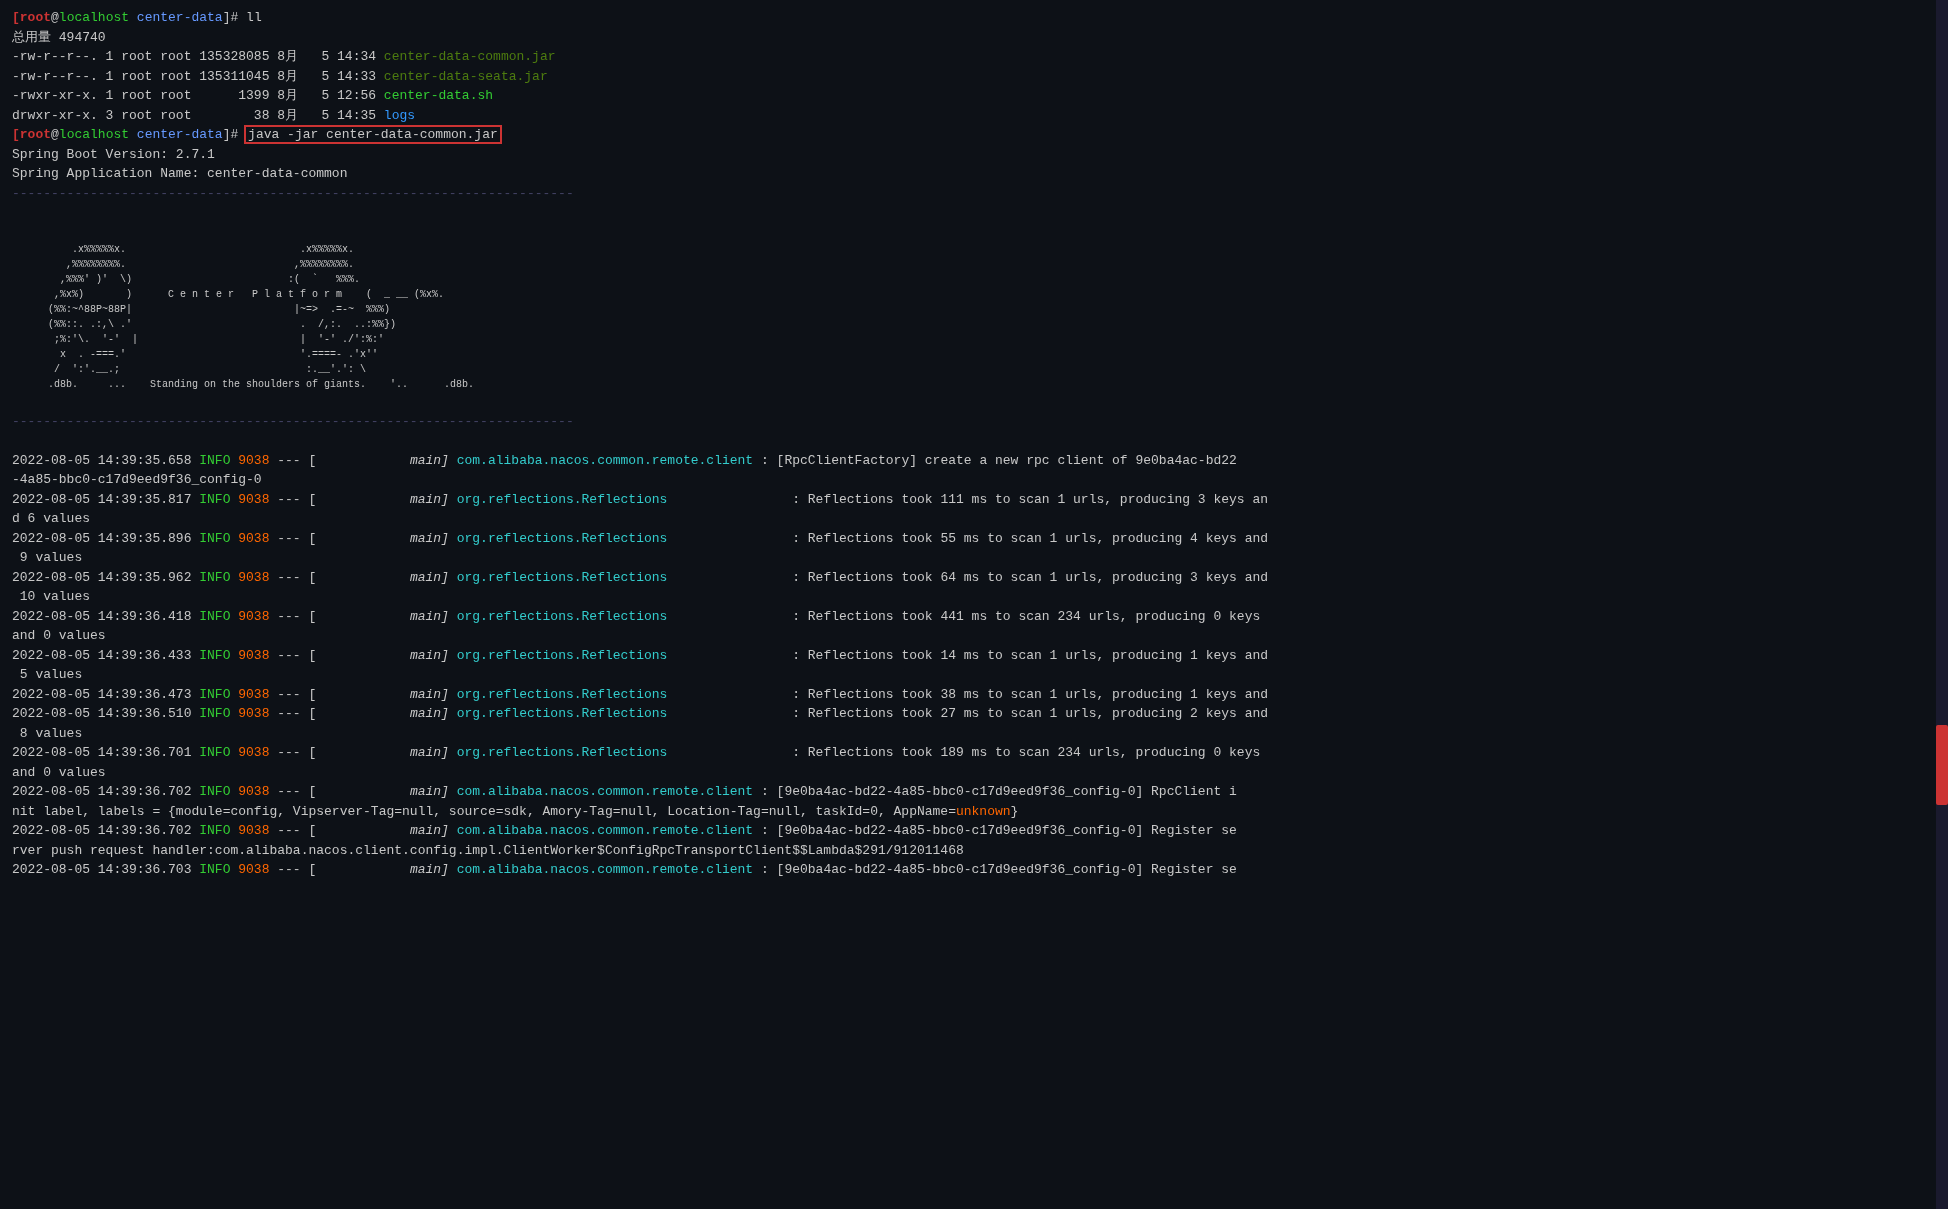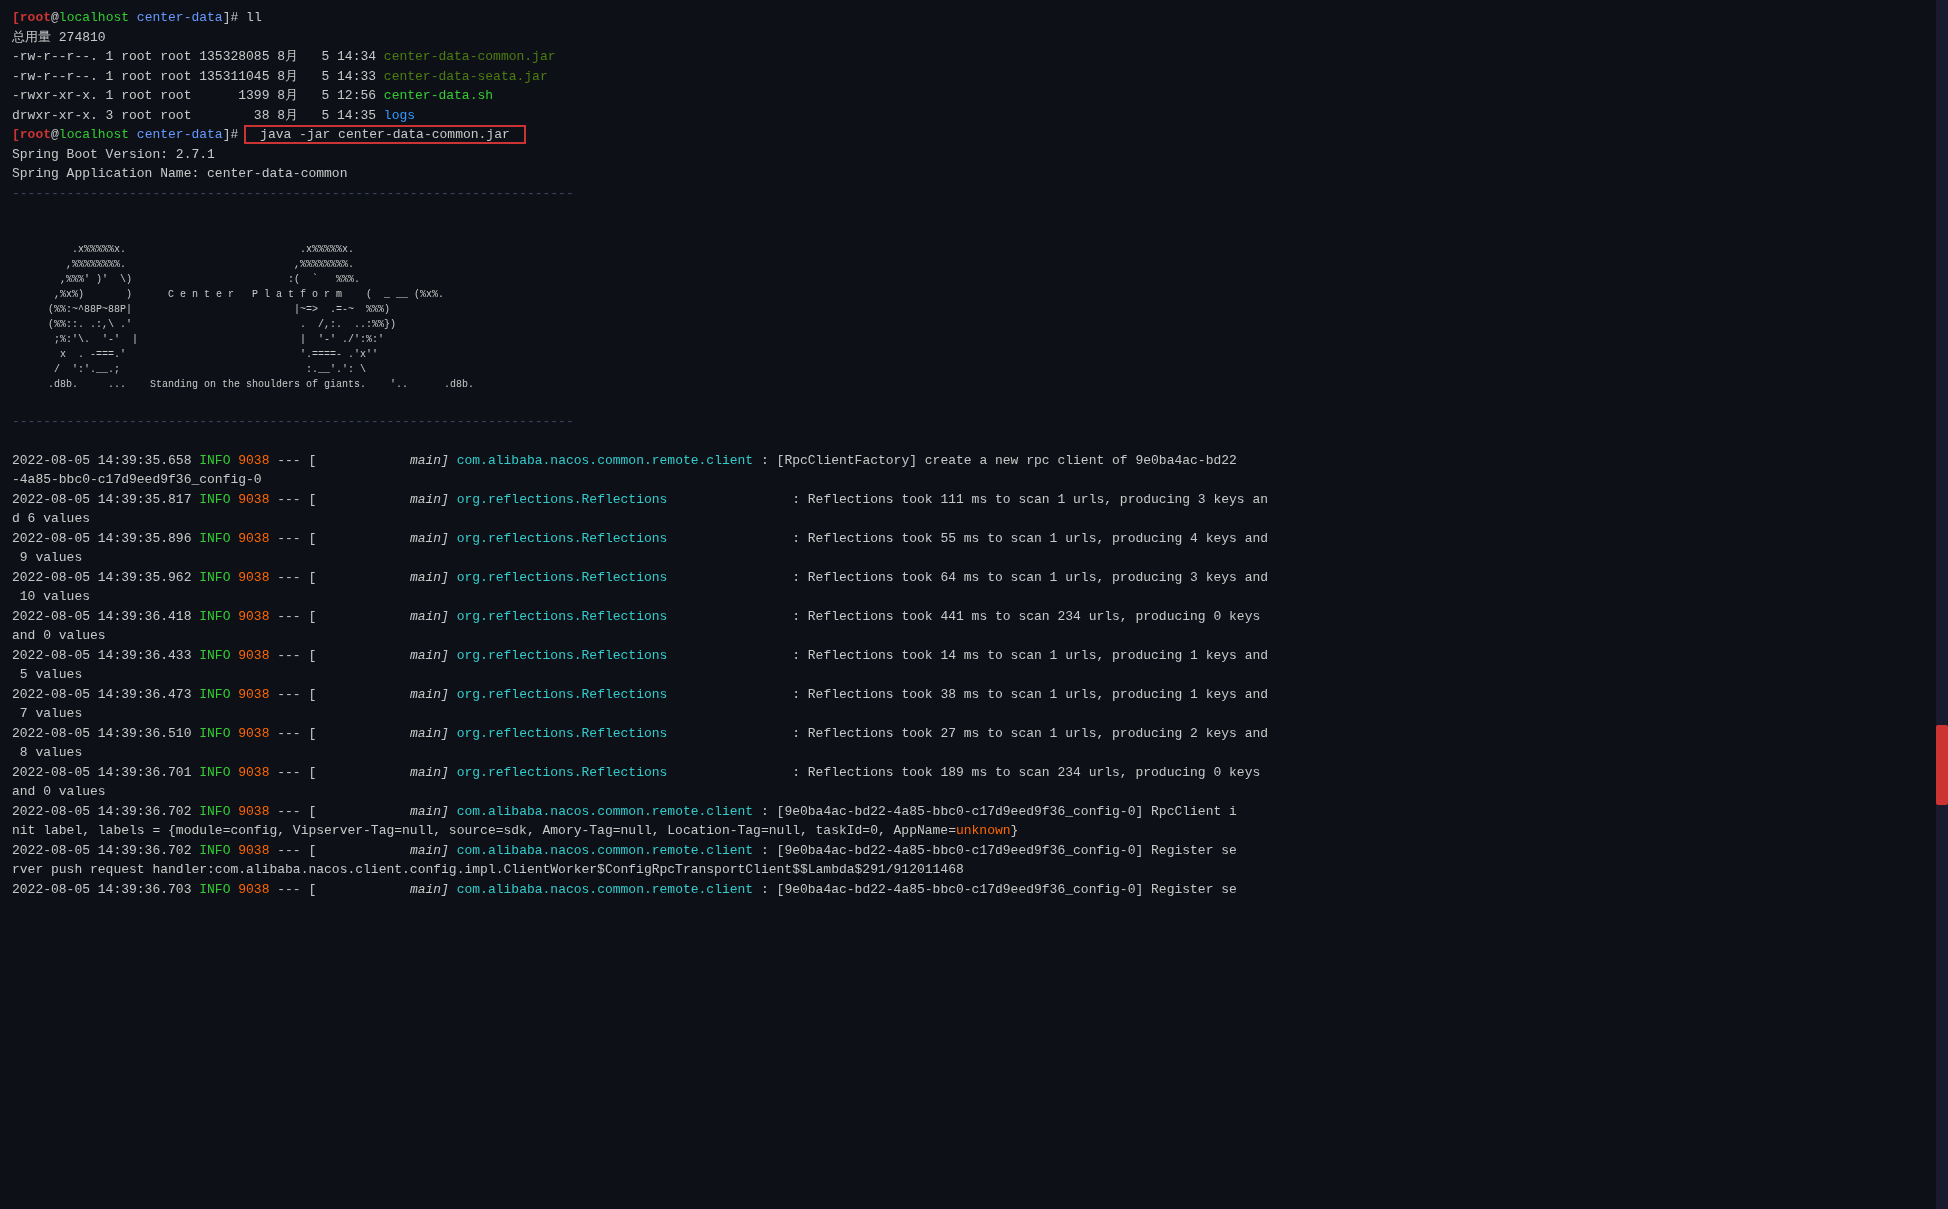--- a/index.html
+++ b/index.html
@@ -53,31 +53,31 @@
       right: 0;
       top: 60%;
       width: 12px;
       height: 80px;
       background: #cc3333;
       border-radius: 2px;
     }
     .inline-highlight {
       display: inline;
       outline: 2px solid #cc3333;
-      padding: 0 14px;
+      padding: 0 2px;
     }
   </style>
 </head>
 <body>
 
 <div class="terminal">
 
   <div class="line"><span class="prompt-root">[root</span><span class="color-white">@</span><span class="color-green">localhost</span><span class="color-white"> </span><span class="color-blue">center-data</span><span class="color-white">]# </span><span class="cmd-text">ll</span></div>
 
-  <div class="line"><span>总用量 274810</span></div>
+  <div class="line"><span>总用量 494740</span></div>
 
   <div class="line"><span class="color-white">-rw-r--r--. 1 root root 135328085 8月   5 14:34 </span><span class="file-jar">center-data-common.jar</span></div>
   <div class="line"><span class="color-white">-rw-r--r--. 1 root root 135311045 8月   5 14:33 </span><span class="file-jar">center-data-seata.jar</span></div>
   <div class="line"><span class="color-white">-rwxr-xr-x. 1 root root      1399 8月   5 12:56 </span><span class="file-sh">center-data.sh</span></div>
   <div class="line"><span class="color-white">drwxr-xr-x. 3 root root        38 8月   5 14:35 </span><span class="file-dir">logs</span></div>
 
   <div class="line"><span class="prompt-root">[root</span><span class="color-white">@</span><span class="color-green">localhost</span><span class="color-white"> </span><span class="color-blue">center-data</span><span class="color-white">]# </span><span class="inline-highlight">java -jar center-data-common.jar</span></div>
 
   <div class="line"><span class="color-white">Spring Boot Version: 2.7.1</span></div>
   <div class="line"><span class="color-white">Spring Application Name: center-data-common</span></div>
@@ -113,21 +113,20 @@
   <div class="line"><span class="info-time">2022-08-05 14:39:35.962 </span><span class="info-level">INFO </span><span class="info-port">9038</span><span class="color-white"> --- [</span><span class="info-thread">            main] </span><span class="info-class-reflections">org.reflections.Reflections</span><span class="color-white">                : Reflections took 64 ms to scan 1 urls, producing 3 keys and</span></div>
   <div class="line"><span class="color-white"> 10 values</span></div>
 
   <div class="line"><span class="info-time">2022-08-05 14:39:36.418 </span><span class="info-level">INFO </span><span class="info-port">9038</span><span class="color-white"> --- [</span><span class="info-thread">            main] </span><span class="info-class-reflections">org.reflections.Reflections</span><span class="color-white">                : Reflections took 441 ms to scan 234 urls, producing 0 keys</span></div>
   <div class="line"><span class="color-white">and 0 values</span></div>
 
   <div class="line"><span class="info-time">2022-08-05 14:39:36.433 </span><span class="info-level">INFO </span><span class="info-port">9038</span><span class="color-white"> --- [</span><span class="info-thread">            main] </span><span class="info-class-reflections">org.reflections.Reflections</span><span class="color-white">                : Reflections took 14 ms to scan 1 urls, producing 1 keys and</span></div>
   <div class="line"><span class="color-white"> 5 values</span></div>
 
   <div class="line"><span class="info-time">2022-08-05 14:39:36.473 </span><span class="info-level">INFO </span><span class="info-port">9038</span><span class="color-white"> --- [</span><span class="info-thread">            main] </span><span class="info-class-reflections">org.reflections.Reflections</span><span class="color-white">                : Reflections took 38 ms to scan 1 urls, producing 1 keys and</span></div>
-  <div class="line"><span class="color-white"> 7 values</span></div>
 
   <div class="line"><span class="info-time">2022-08-05 14:39:36.510 </span><span class="info-level">INFO </span><span class="info-port">9038</span><span class="color-white"> --- [</span><span class="info-thread">            main] </span><span class="info-class-reflections">org.reflections.Reflections</span><span class="color-white">                : Reflections took 27 ms to scan 1 urls, producing 2 keys and</span></div>
   <div class="line"><span class="color-white"> 8 values</span></div>
 
   <div class="line"><span class="info-time">2022-08-05 14:39:36.701 </span><span class="info-level">INFO </span><span class="info-port">9038</span><span class="color-white"> --- [</span><span class="info-thread">            main] </span><span class="info-class-reflections">org.reflections.Reflections</span><span class="color-white">                : Reflections took 189 ms to scan 234 urls, producing 0 keys</span></div>
   <div class="line"><span class="color-white">and 0 values</span></div>
 
   <div class="line"><span class="info-time">2022-08-05 14:39:36.702 </span><span class="info-level">INFO </span><span class="info-port">9038</span><span class="color-white"> --- [</span><span class="info-thread">            main] </span><span class="info-class-nacos">com.alibaba.nacos.common.remote.client</span><span class="color-white"> : [9e0ba4ac-bd22-4a85-bbc0-c17d9eed9f36_config-0] RpcClient i</span></div>
   <div class="line"><span class="color-white">nit label, labels = {module=config, Vipserver-Tag=null, source=sdk, Amory-Tag=null, Location-Tag=null, taskId=0, AppName=</span><span style="color:#ff6600;">unknown</span><span class="color-white">}</span></div>
 

